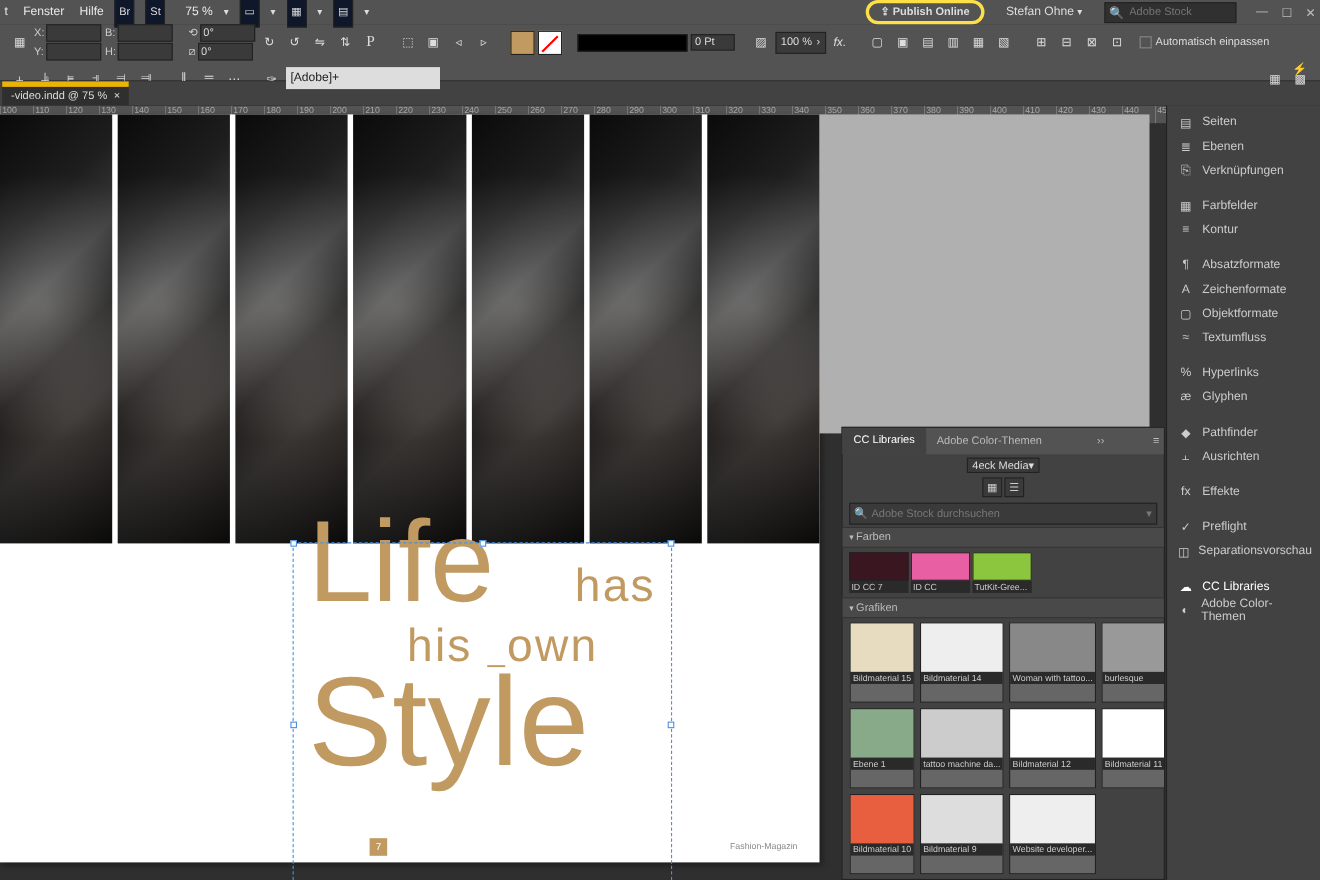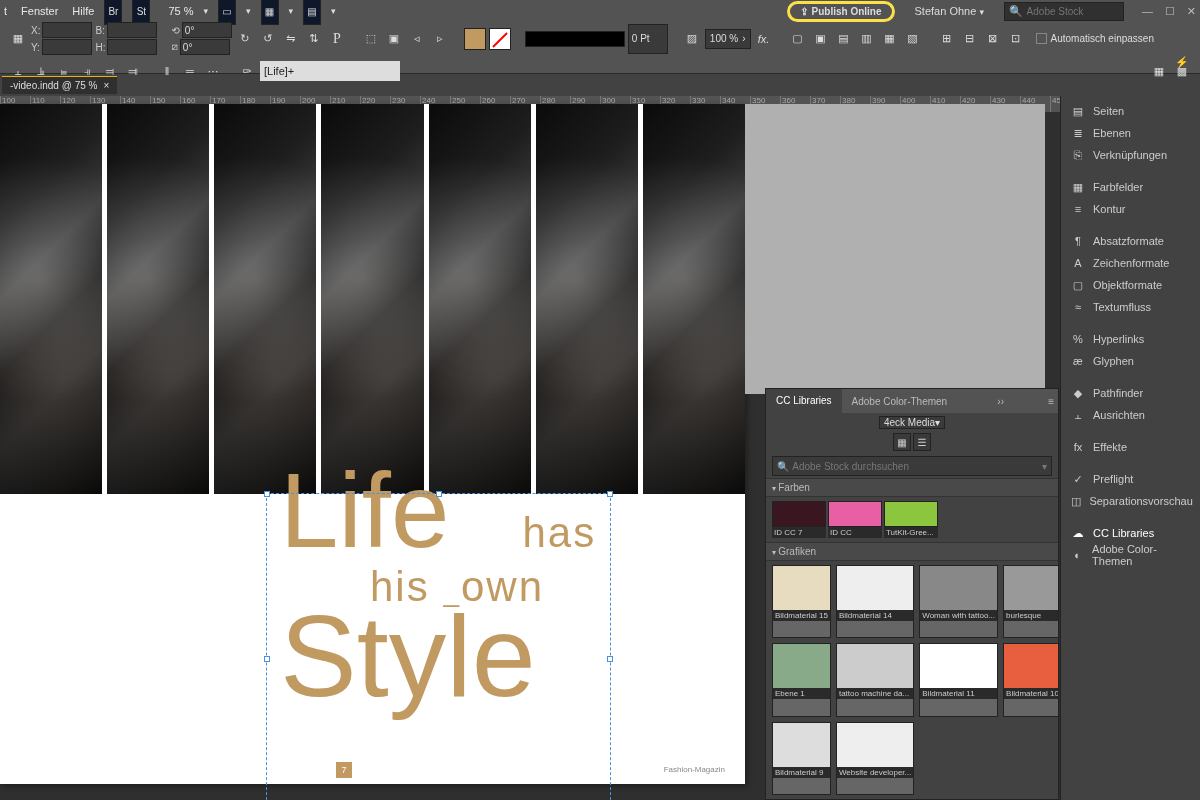--- a/index.html
+++ b/index.html
@@ -11,33 +11,33 @@
 .topbar .topicon { width:18px; height:28px; background:#0f172a; border:1px solid #222; display:flex; align-items:center; justify-content:center; font-size:10px; color:#ddd; }
 .topbar .publish { border:3px solid #fde047; border-radius:12px; padding:2px 10px; color:#ddd; margin-left:auto; cursor:pointer; font-size:10px;font-weight:bold;}
 .topbar .user { color:#ddd; margin:0 10px; }
 .topbar .chev { font-size:9px; color:#ddd; }
 .topbar .search { display:flex; align-items:center; gap:4px; background:#303030; border:1px solid #222; padding:2px 4px; width:120px; }
 .topbar .search input { background:transparent; border:none; color:#999; font-size:10px; width:90px; outline:none;}
 .winbtns { display:flex; gap:12px; margin-left:8px; color:#bbb; }
 .controlbar { height:52px; background:#535353; border-bottom:1px solid #2a2a2a; display:flex; align-items:center; padding:0 4px; gap:6px; flex-wrap:wrap; }
 .cb-chunk { display:flex; align-items:center; gap:3px; padding:0 4px; }
 .cb-icon { width:20px; height:20px; display:flex; align-items:center; justify-content:center; color:#ddd; }
-.cb-field { background:#3a3a3a; border:1px solid #222; color:#ddd; font-size:10px; height:30px; padding:0 3px; display:flex; align-items:center;text-align:center;}
+.cb-field { background:#3a3a3a; border:1px solid #222; color:#ddd; font-size:10px; height:15px; padding:0 3px; display:flex; align-items:center;text-align:center;}
 .cb-swatch { width:22px; height:22px; border:1px solid #222; }
 .cb-swatch.tan { background:#c19a62; }
 .cb-swatch.none { background:#fff; position:relative; }
 .cb-swatch.none::after { content:""; position:absolute; left:0; right:0; top:50%; border-top:2px solid red; transform:rotate(-45deg); }
 .cb-stroke { width:100px; height:16px; background:#000; border:1px solid #222;}
 .cb-drop { display:flex; align-items:center; background:#3a3a3a; border:1px solid #222; height:20px; padding:0 4px; gap:4px; font-size:10px; color:#ddd;}
 .cb-check { display:flex; align-items:center; gap:4px; color:#ddd; font-size:10px;}
 .cb-wide { width:140px; background:#ddd; color:#222; height:20px; display:flex; align-items:center; padding:0 4px; font-size:11px; }
 .dimfield { display:flex; align-items:center; gap:2px; font-size:10px;}
 .dimfield input { width:50px; background:#3a3a3a; border:1px solid #222; color:#ddd; font-size:10px; height:16px; padding:0 2px;}
 .tabbar { height:22px; background:#424242; display:flex; align-items:center; padding-left:2px; }
-.doctab { background:#2f2f2f; border-top:1px solid #eab308; padding:3px 8px; font-size:10px; color:#ddd; display:flex; align-items:center; gap:6px;}
+.doctab { background:#2f2f2f; border-top:5px solid #eab308; padding:3px 8px; font-size:10px; color:#ddd; display:flex; align-items:center; gap:6px;}
 .doctab .close { cursor:pointer; }
 .workspace { position:absolute; top:96px; left:0; bottom:0; right:140px; background:#2f2f2f; overflow:hidden;}
 .ruler-h { position:absolute; top:0; left:0; right:0; height:16px; background:#535353; display:flex; overflow:hidden; font-size:8px; color:#aaa;}
 .ruler-h span { width:30px; border-left:1px solid #777; padding-left:1px; flex-shrink:0;}
 .canvas { position:absolute; top:16px; left:0; right:0; bottom:0; }
 .page { position:absolute; left:0; top:-8px; width:745px; height:680px; background:#fff; box-shadow:2px 2px 6px rgba(0,0,0,.4);}
 .imgstrip { display:flex; gap:5px; height:390px; }
 .slice { flex:1; background:linear-gradient(135deg,#0a0a0a 0%,#1e1e1e 25%,#3a3a3a 40%,#0f0f0f 55%,#202020 70%,#060606 100%); position:relative; overflow:hidden;}
 .slice::after{content:"";position:absolute;inset:0;background:radial-gradient(circle at 40% 45%,rgba(255,255,255,.25),transparent 55%),radial-gradient(circle at 60% 70%,rgba(230,200,180,.15),transparent 50%);}
 .selbox { position:absolute; left:266px; top:381px; width:345px; height:332px; border:1px dashed #4a90e2; }
@@ -205,21 +205,21 @@
     <div class="cb-icon">⫥</div>
   </div>
   <div class="cb-chunk">
     <div class="cb-icon">‖</div>
     <div class="cb-icon">═</div>
     <div class="cb-icon">⋯</div>
   </div>
   <div class="cb-chunk">
     <div class="cb-icon">✑</div>
     <div class="cb-wide">
-        <span>[Life]+</span>
+        <span>[Adobe]+</span>
       </div>
   </div>
   <div class="cb-chunk" style="margin-left:auto">
     <div class="cb-icon">▦</div>
     <div class="cb-icon">▩</div>
   </div>
   <div class="cb-icon" style="position:absolute;right:8px;top:52px">⚡</div>
 </div>
 
 <div class="tabbar">
@@ -356,20 +356,24 @@
       <div class="fp-thumb">
         <div class="im" style="background:#8a8"></div>
         <div class="cap">Ebene 1</div>
       </div>
       <div class="fp-thumb">
         <div class="im" style="background:#ccc"></div>
         <div class="cap">tattoo machine da...</div>
       </div>
       <div class="fp-thumb">
         <div class="im" style="background:#fff"></div>
+        <div class="cap">Bildmaterial 12</div>
+      </div>
+      <div class="fp-thumb">
+        <div class="im" style="background:#fff"></div>
         <div class="cap">Bildmaterial 11</div>
       </div>
       <div class="fp-thumb">
         <div class="im" style="background:#e85f3f"></div>
         <div class="cap">Bildmaterial 10</div>
       </div>
       <div class="fp-thumb">
         <div class="im" style="background:#ddd"></div>
         <div class="cap">Bildmaterial 9</div>
       </div>

